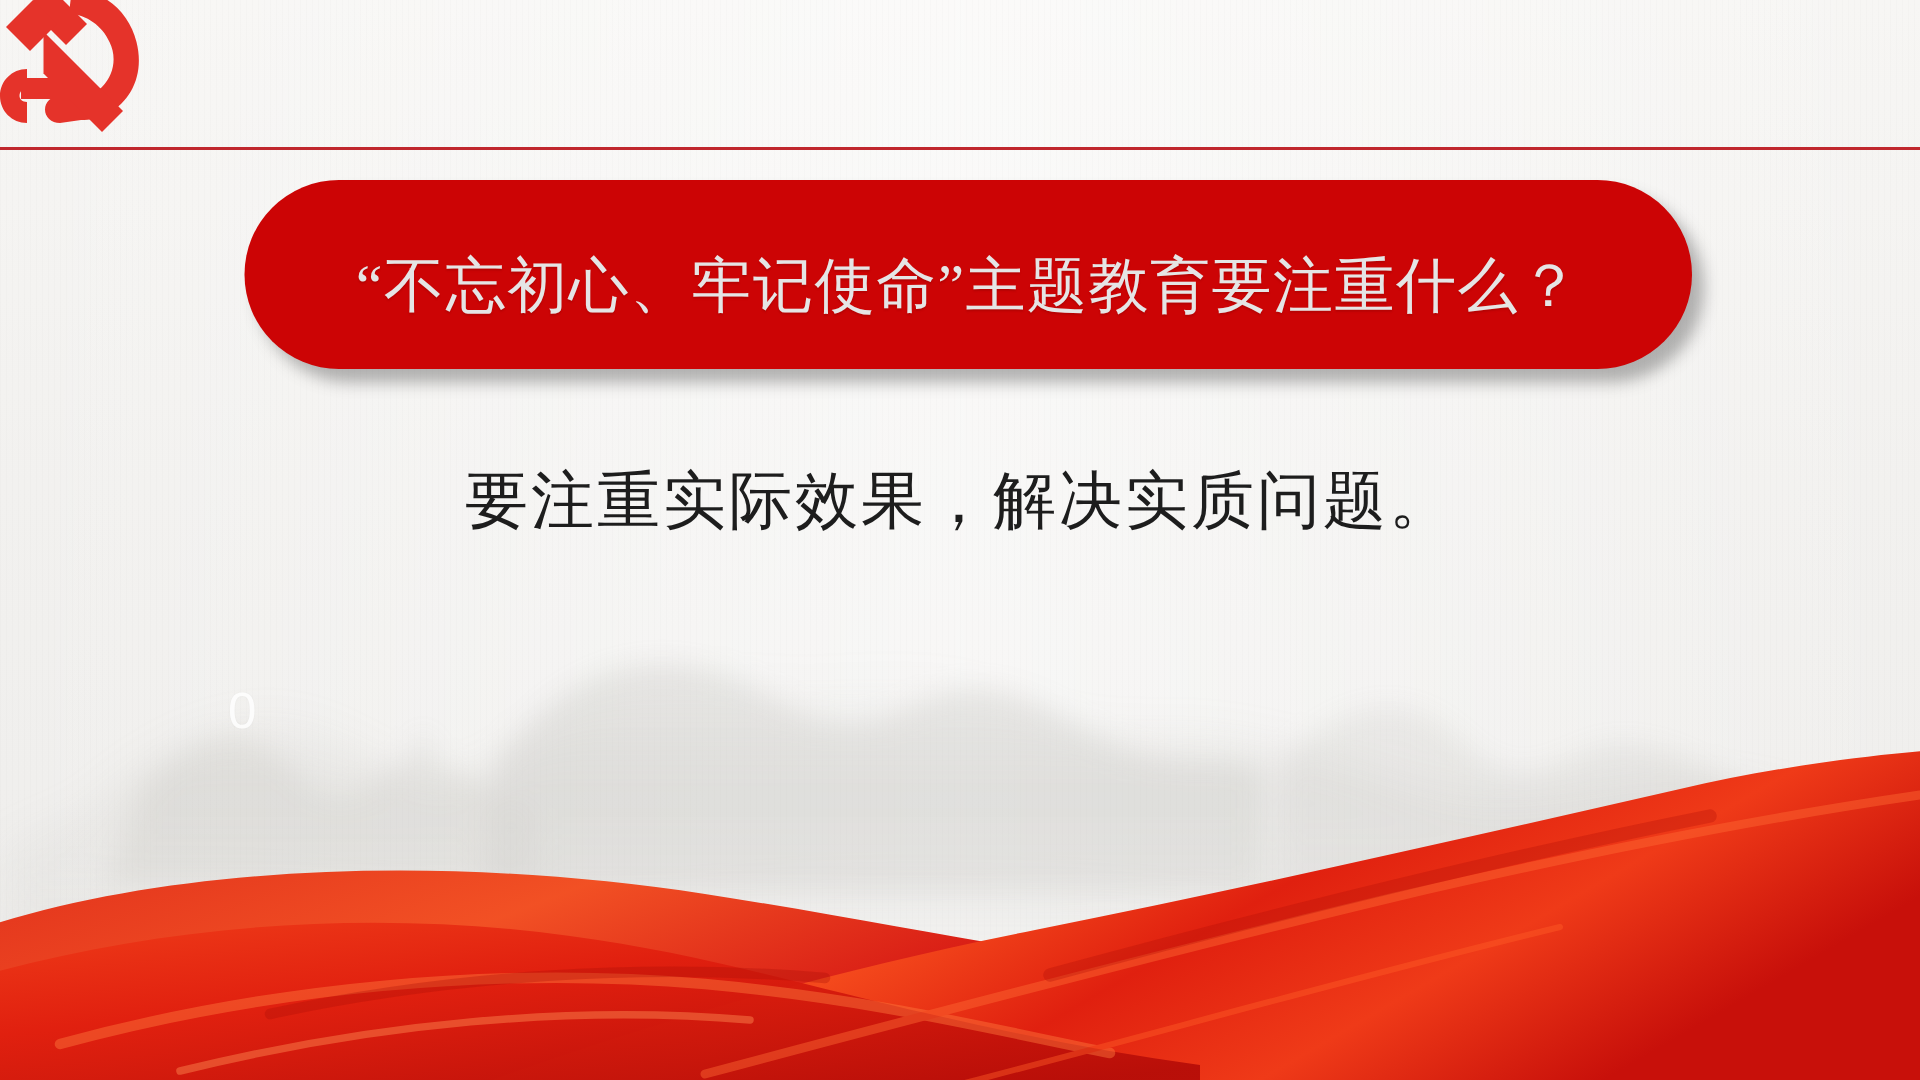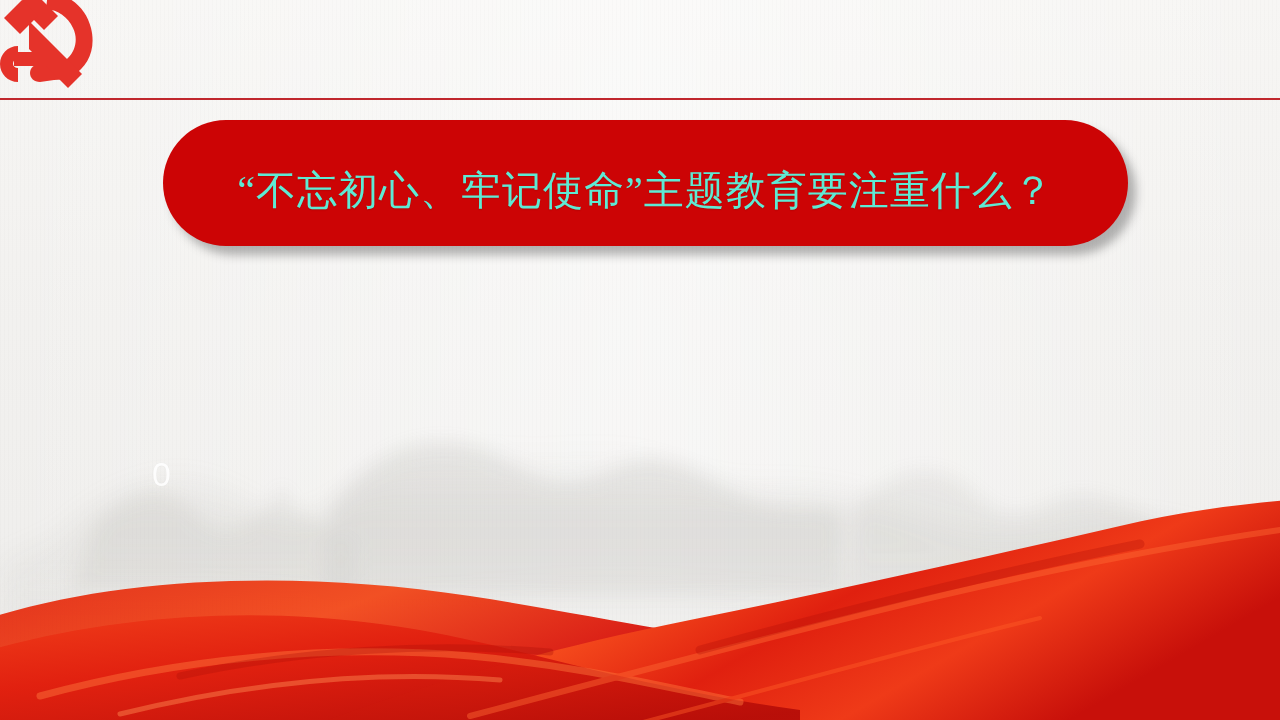--- a/index.html
+++ b/index.html
@@ -74,21 +74,21 @@
     width: 965px;
     height: 126px;
     background: #cc0405;
     border-radius: 63px;
     box-shadow: 8px 9px 10px rgba(80,80,80,.42);
     display: flex;
     align-items: center;
     justify-content: center;
   }
   #title-text {
-    color: #5eead4;
+    color: #e5e5e5;
     font-size: 40px;
     letter-spacing: 1px;
     white-space: nowrap;
     font-weight: 400;
     text-shadow: 0 1px 1px rgba(120,0,0,.25);
     margin-top: 14px;
   }
 
   
   #body-text {
@@ -199,20 +199,21 @@
       <path d="M22,56 C12,56 4,64 4,74 C4,84 12,92 22,92 L22,78
                C19,78 17,76 17,74 C17,71 19,69 22,69 Z"></path>
       <rect x="18" y="62" width="40" height="14"></rect>
     </g>
   </svg>
 
   <div id="title-banner">
     <span id="title-text">“不忘初心、牢记使命”主题教育要注重什么？</span>
   </div>
 
+  <div id="body-text">要注重实际效果，解决实质问题。</div>
 
   <div id="ghost-mark">0</div>
 
   <svg id="ribbon" viewBox="0 0 1280 220" preserveAspectRatio="none">
     <defs>
       <linearGradient id="silkA" x1="0" y1="0" x2="1" y2="0.4">
         <stop offset="0%" stop-color="#d4140c"></stop>
         <stop offset="22%" stop-color="#e8301a"></stop>
         <stop offset="45%" stop-color="#f4491c"></stop>
         <stop offset="62%" stop-color="#e0200f"></stop>

